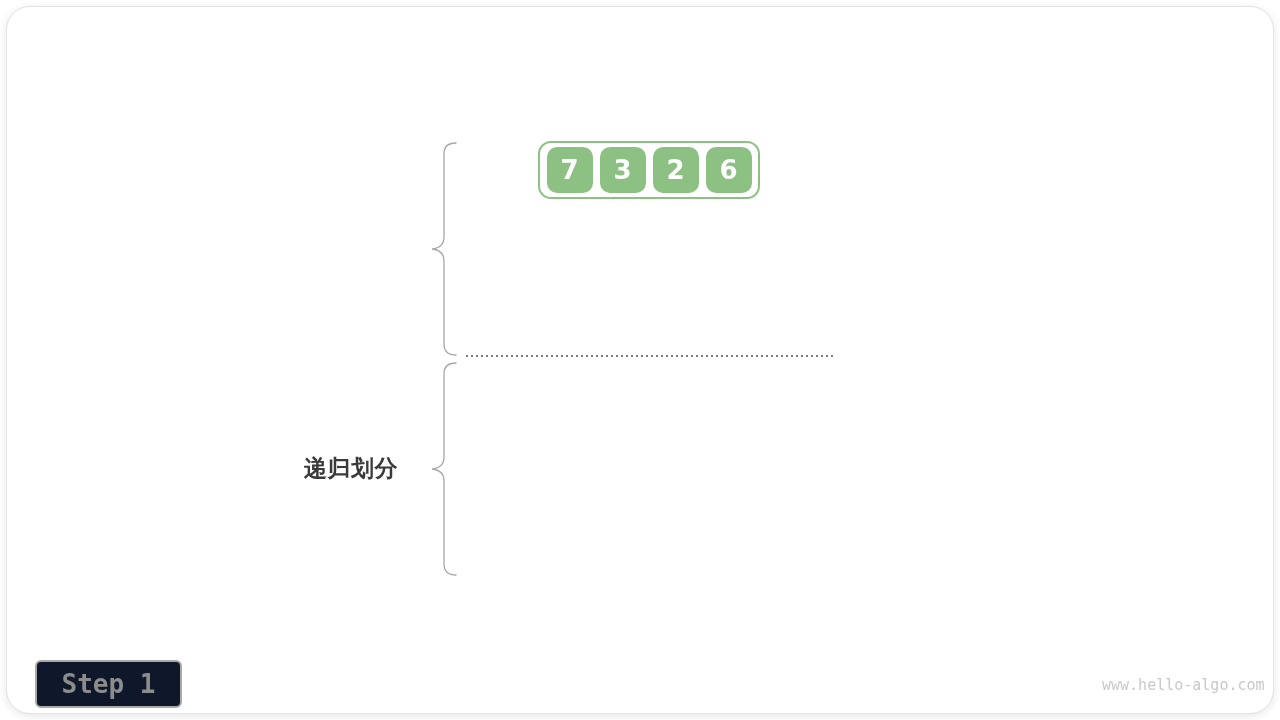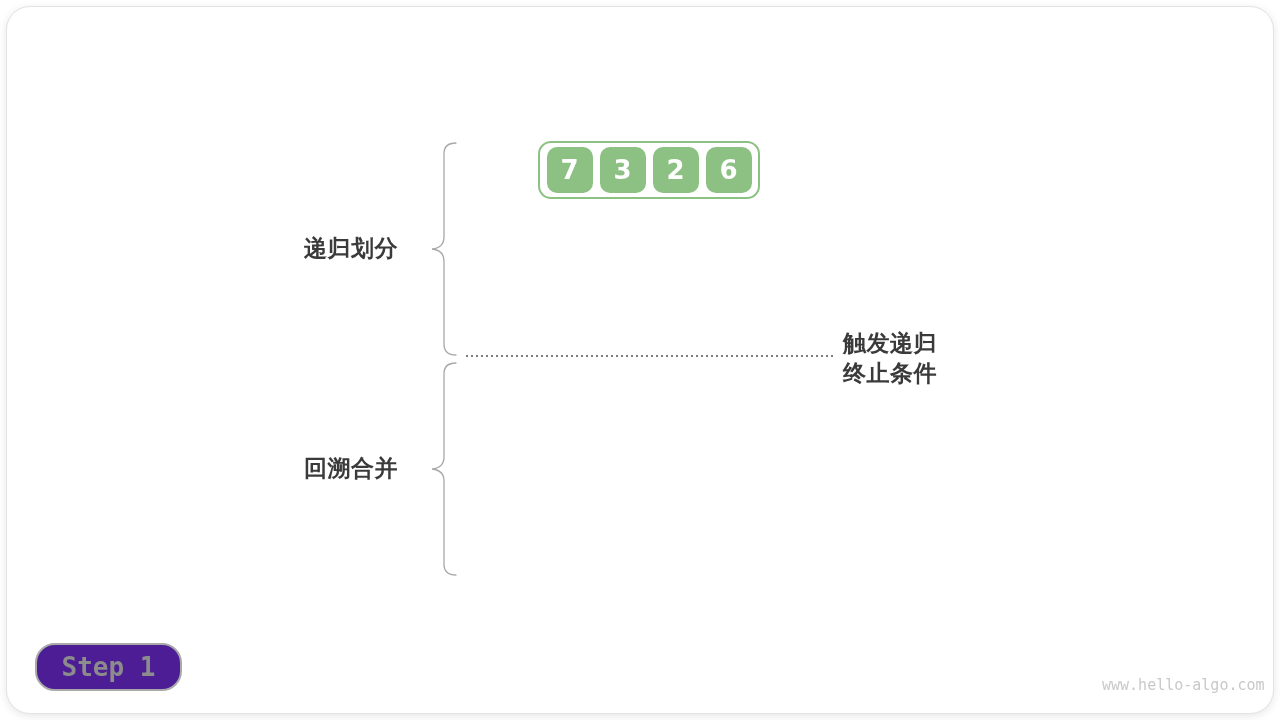--- a/index.html
+++ b/index.html
@@ -77,26 +77,26 @@
     left: 843px; top: 328px;
     font-size: 23px;
     font-weight: 700;
     line-height: 30px;
     color: var(--label, #3a3a3a);
     letter-spacing: 0.5px;
     white-space: nowrap;
   }
   .step-badge {
     position: absolute;
-    left: 35px; top: 643px;
+    left: 35px; top: 660px;
     width: 147px; height: 48px;
     box-sizing: border-box;
     border: 2px solid var(--step_border, #a9a9a9);
-    border-radius: 20px;
-    background: #4c1d95;
+    border-radius: 6px;
+    background: #0f172a;
     display: flex;
     align-items: center;
     justify-content: center;
     font-family: "DejaVu Sans Mono", monospace;
     font-size: 26px;
     font-weight: 700;
     color: var(--step_text, #8c8c8c);
   }
   .watermark {
     position: absolute;
@@ -117,32 +117,27 @@
   <div class="array-container">
     <div class="array-cell">7</div>
     <div class="array-cell">3</div>
     <div class="array-cell">2</div>
     <div class="array-cell">6</div>
   </div>
 
   <svg class="brace brace-divide" width="28" height="214" viewBox="0 0 28 214">
     <path d="M26 1 C18 1 14 4 14 12 L14 95 C14 102 11 106 2 107 C11 108 14 112 14 119 L14 202 C14 210 18 213 26 213" fill="none" stroke="currentColor" stroke-width="1.3" stroke-linecap="round"></path>
   </svg>
-  <div class="side-label label-divide">递归划分</div>
 
   <svg class="brace brace-merge" width="28" height="214" viewBox="0 0 28 214">
     <path d="M26 1 C18 1 14 4 14 12 L14 95 C14 102 11 106 2 107 C11 108 14 112 14 119 L14 202 C14 210 18 213 26 213" fill="none" stroke="currentColor" stroke-width="1.3" stroke-linecap="round"></path>
   </svg>
-  <div class="side-label label-merge">回溯合并</div>
+  <div class="side-label label-merge">递归划分</div>
 
   <svg class="dotted-line" width="368" height="4" viewBox="0 0 368 4">
     <line x1="0" y1="2" x2="368" y2="2" stroke="currentColor" stroke-width="2" stroke-dasharray="2 3"></line>
   </svg>
 
-  <div class="terminate-label">
-    <div>触发递归</div>
-    <div>终止条件</div>
-  </div>
 
   <div class="step-badge">Step 1</div>
 
   <div class="watermark">www.hello-algo.com</div>
 </div>
 
 </body></html>

